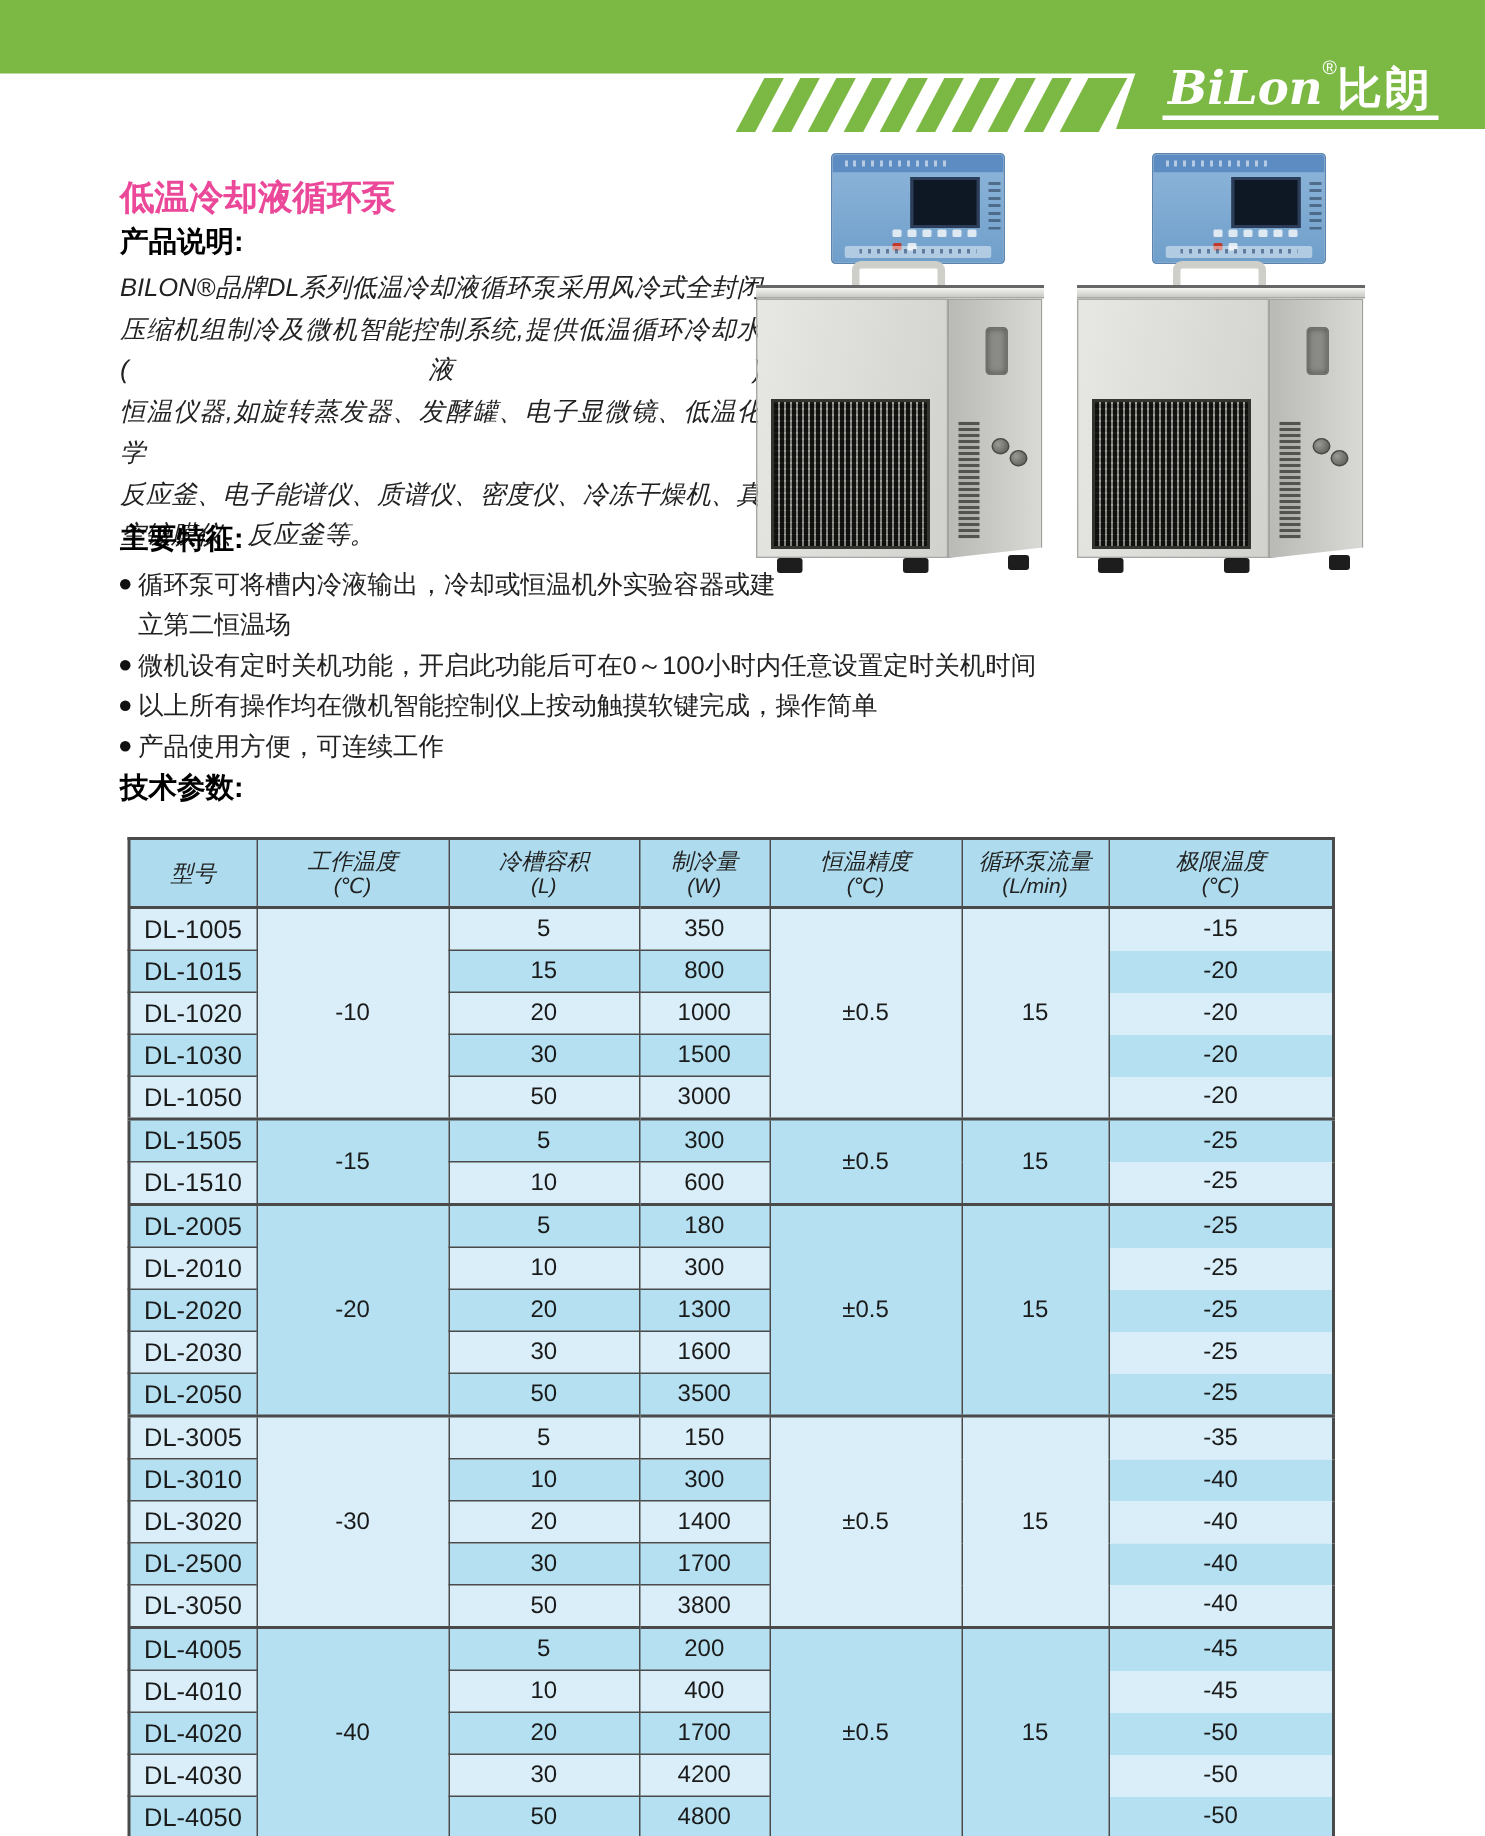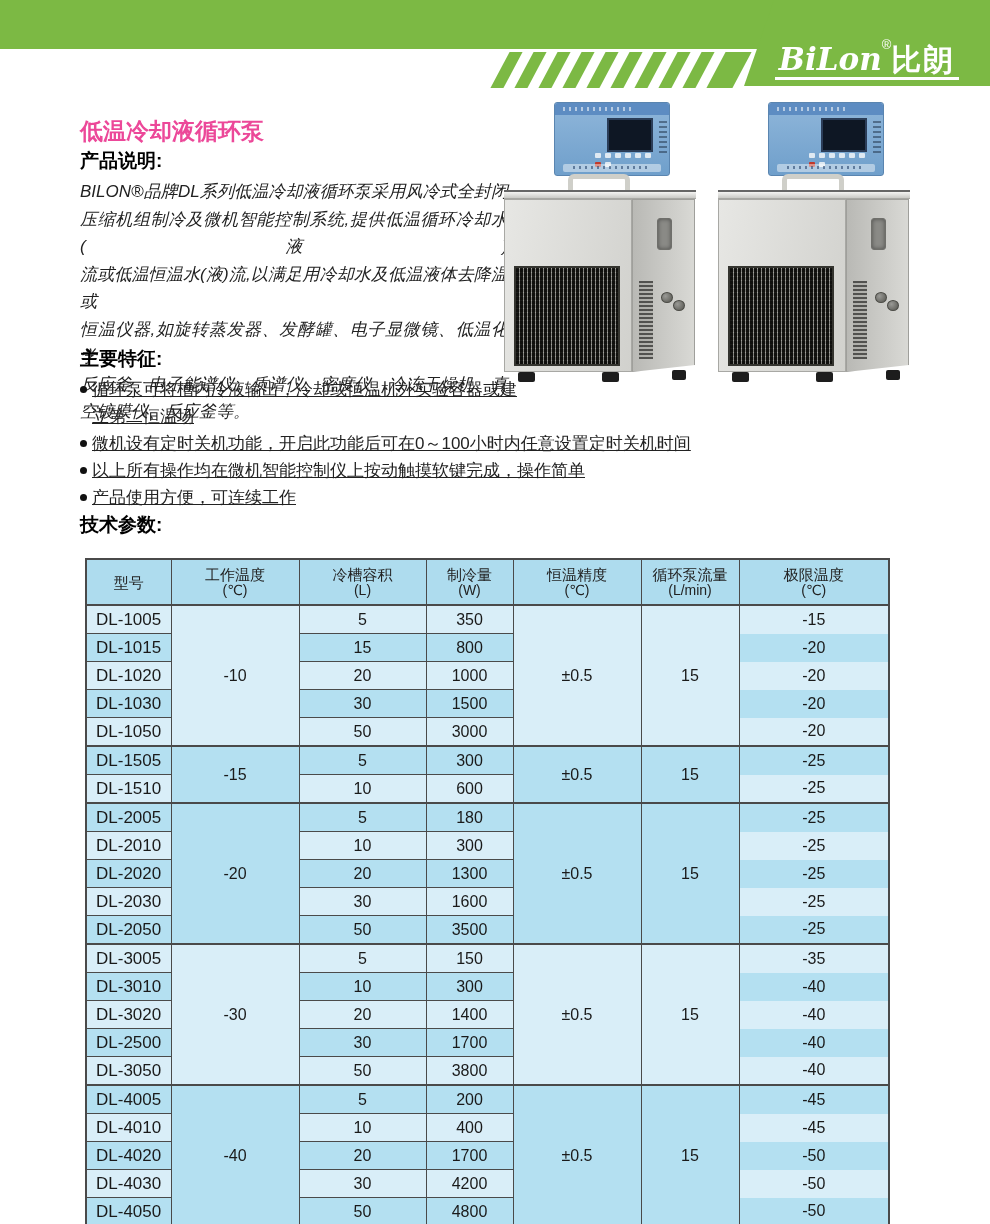--- a/index.html
+++ b/index.html
@@ -21,21 +21,21 @@
   .logo-cn{font-weight:bold;font-size:30px;letter-spacing:2px;}
 
   
   .title{position:absolute;left:80px;top:116px;font-size:23px;font-weight:bold;color:#ec4899;}
   .h2{position:absolute;font-size:19px;font-weight:bold;color:#000;}
   .desc-h{left:80px;top:148px;}
   .desc{position:absolute;left:80px;top:178px;width:428px;font-size:17px;line-height:27.5px;color:#222;font-style:italic;}
   .desc div{text-align:justify;text-align-last:justify;}
   .desc div:last-child{text-align-last:left;}
   .feat-h{left:80px;top:346px;}
-  .features{position:absolute;left:80px;top:376px;width:900px;font-size:17px;line-height:27px;color:#222;text-decoration:underline;}
+  .features{position:absolute;left:80px;top:376px;width:900px;font-size:17px;line-height:27px;color:#222;}
   .feature{position:relative;padding-left:12px;}
   .feature .bullet{position:absolute;left:0;top:10px;width:7px;height:7px;border-radius:50%;background:#111;}
   .specs-h{left:80px;top:512px;}
 
   
   .units{position:absolute;left:504px;top:102px;display:flex;gap:22px;}
   .unit{position:relative;width:192px;height:290px;}
   .u-head{position:absolute;left:50px;top:0;width:116px;height:74px;border-radius:3px;
         background:linear-gradient(180deg,#8fb6da,#6f9fcb);border:1px solid #5a85b0;box-sizing:border-box;}
   .u-head-top{position:absolute;left:0;top:0;right:0;height:12px;background:#5d8cc2;border-radius:3px 3px 0 0;
@@ -76,21 +76,21 @@
   .u-foot.f1{left:14px;} .u-foot.f2{left:98px;} .u-foot.f3{left:168px;bottom:2px;width:14px;}
 
   
   .spec-table{position:absolute;left:85px;top:558px;border-collapse:collapse;table-layout:fixed;
         width:803px;font-size:16px;}
   .spec-table col.c1{width:85px;} .spec-table col.c2{width:128px;} .spec-table col.c3{width:127px;}
   .spec-table col.c4{width:87px;}  .spec-table col.c5{width:128px;} .spec-table col.c6{width:98px;}
   .spec-table col.c7{width:150px;}
   .spec-table{border:2px solid var(--border);}
   .spec-table th{background:var(--th-bg);border:1px solid var(--border);border-bottom:2px solid var(--border);
-        height:44px;font-weight:normal;color:#222;padding:0;vertical-align:middle;}
+        height:44px;font-weight:normal;color:#222;padding:0;vertical-align:middle;font-style:italic;}
   .spec-table th .h-label{font-size:15px;line-height:17px;}
   .spec-table th .h-unit{font-size:14px;line-height:15px;}
   .spec-table td{border-left:1px solid var(--border);border-right:1px solid var(--border);
         height:27px;text-align:center;padding:0;color:#1a1a1a;}
   .spec-table tr.light{background:var(--row-light);}
   .spec-table tr.dark{background:var(--row-dark);}
   .spec-table td.boxed{border-top:1px solid var(--border);border-bottom:1px solid var(--border);}
   .spec-table tr.group-start td{border-top:2px solid var(--border);}
   .spec-table td.span-cell{background:transparent;}
   .spec-table td.model{text-align:left;padding-left:9px;font-size:17px;}
@@ -117,21 +117,20 @@
     <div class="logo">
       <span class="logo-script">BiLon</span><span class="logo-reg">®</span><span class="logo-cn">比朗</span>
     </div>
   </div>
 
   <div class="title">低温冷却液循环泵</div>
   <div class="h2 desc-h">产品说明:</div>
   <div class="desc">
       <div>BILON®品牌DL系列低温冷却液循环泵采用风冷式全封闭</div>
       <div>压缩机组制冷及微机智能控制系统,提供低温循环冷却水(液)</div>
-      <div>流或低温恒温水(液)流,以满足用冷却水及低温液体去降温或</div>
       <div>恒温仪器,如旋转蒸发器、发酵罐、电子显微镜、低温化学</div>
       <div>反应釜、电子能谱仪、质谱仪、密度仪、冷冻干燥机、真</div>
       <div>空镀膜仪、反应釜等。</div>
     </div>
 
   <div class="units">
       <div class="unit">
         <div class="u-head">
           <div class="u-head-top"></div>
           <div class="u-screen"></div>

